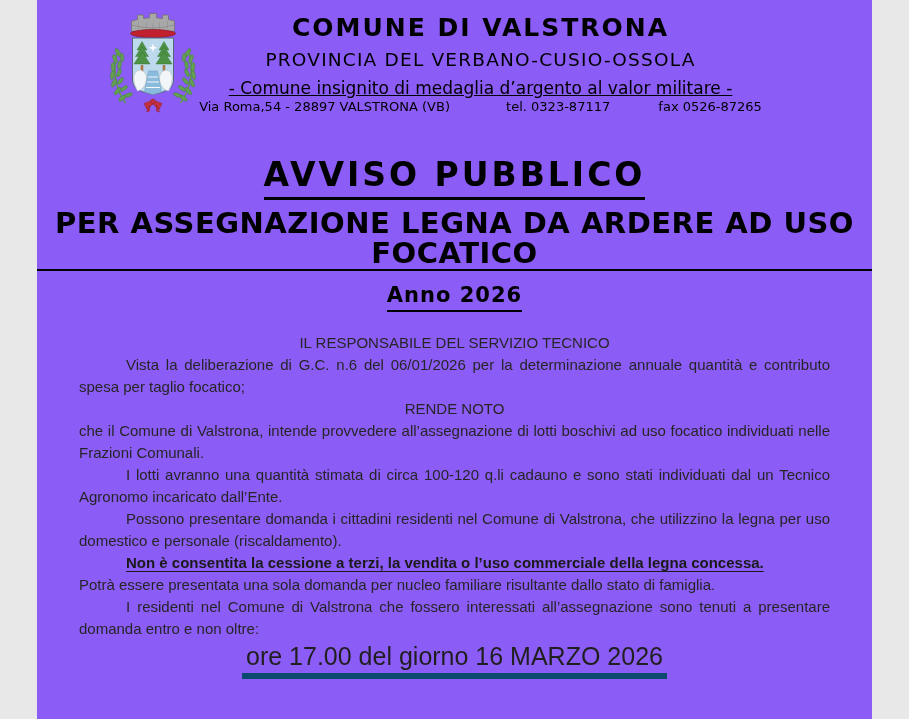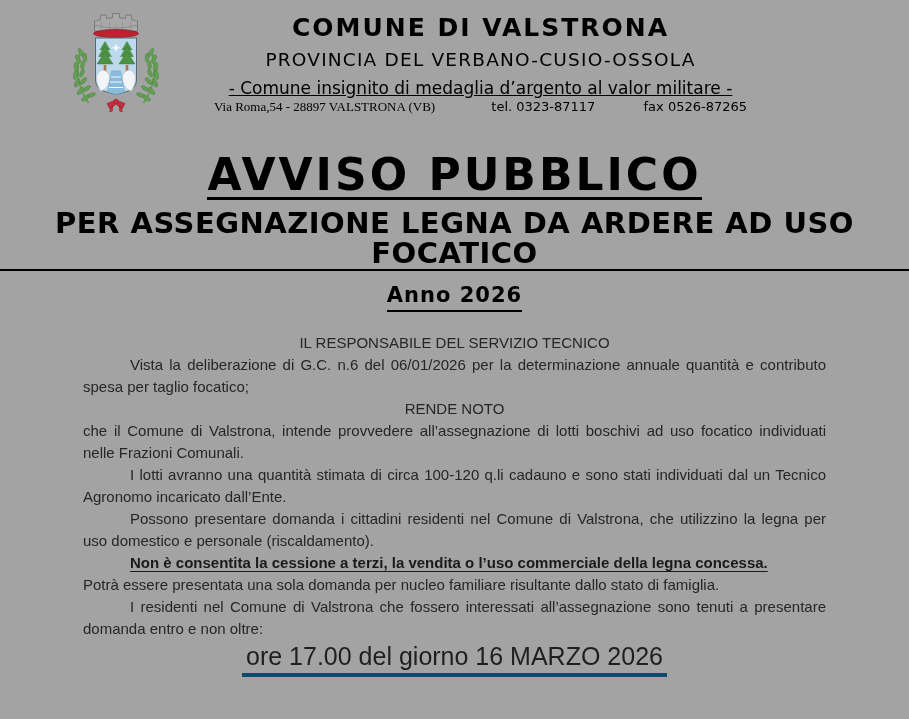--- a/index.html
+++ b/index.html
@@ -1,56 +1,56 @@
 <!DOCTYPE html>
 <html><head>
 <meta charset="utf-8">
 <style>
   * { margin: 0; padding: 0; box-sizing: border-box; }
   html, body { background: #e8e8e8; }
   .page {
     position: relative;
-    width: 909px;
+    width: 835px;
     height: 719px;
     margin: 0 auto;
-    background: #a3a3a3;
+    background: #8b5cf6;
     overflow: hidden;
     color: #000000;
   }
   
   .header { position: relative; padding-top: 12px; text-align: center;
             font-family: "DejaVu Sans", sans-serif; }
   .crest { position: absolute; left: 62px; top: 4px; width: 108px; height: 112px; }
   .header-text { padding-left: 52px; }
   .org-name   { font-size: 25px; font-weight: bold; letter-spacing: 2px; line-height: 32px; }
   .province   { font-size: 18.5px; letter-spacing: 1.2px; line-height: 25px; margin-top: 3px; }
   .honor      { font-size: 17px; line-height: 17px; margin-top: 8px; text-decoration: underline; }
   .contact    { font-size: 13px; line-height: 18px; margin-top: 1px; }
-  .contact .addr { margin-right: 52px; font-family: Liberation Serif, serif; }
+  .contact .addr { margin-right: 52px; }
   .contact .tel  { margin-right: 44px; }
   
   .titles { text-align: center; margin-top: 38px;
             font-family: "DejaVu Sans", sans-serif; }
   .titles .u { border-bottom: 3px solid #000; padding-bottom: 1px; display: inline-block; }
-  .main-title { font-size: 44px; font-weight: bold; letter-spacing: 3px; line-height: 42px; }
+  .main-title { font-size: 33px; font-weight: bold; letter-spacing: 3px; line-height: 42px; }
   .sub-title  { font-size: 29px; font-weight: bold; letter-spacing: 0.5px; line-height: 30px; margin-top: 8px; }
   .sub-title .u, .year-title .u { border-bottom-width: 2.5px; }
   .year-title { font-size: 21px; font-weight: bold; letter-spacing: 1px; line-height: 28px; margin-top: 10px; }
   
-  .doc-body { margin-top: 20px; padding: 0 83px;
+  .doc-body { margin-top: 20px; padding: 0 42px;
               font-family: "Liberation Sans", sans-serif;
               font-size: 15px; line-height: 22px; color: #262626;
               text-align: justify; }
   .doc-body p { margin: 0; }
   .center-line { text-align: center; }
   .indent { text-indent: 47px; }
   .divieto { text-indent: 47px; font-weight: bold; color: #1a1a1a; }
   .divieto .u { text-decoration: underline; text-underline-offset: 3px; }
   .deadline { text-align: center; font-size: 25px; line-height: 32px; margin-top: 22px; color: #1f1f1f; }
-  .deadline .u { border-bottom: 4px solid #0c4a6e; padding: 0 4px 1px 4px; display: inline-block; text-align: center; }
+  .deadline .u { border-bottom: 6px solid #0c4a6e; padding: 0 4px 1px 4px; display: inline-block; text-align: center; }
 </style>
 </head>
 <body>
 
 <div class="page">
 
   <header class="header">
 
     <svg class="crest" viewBox="0 0 105 112" aria-hidden="true">
 

